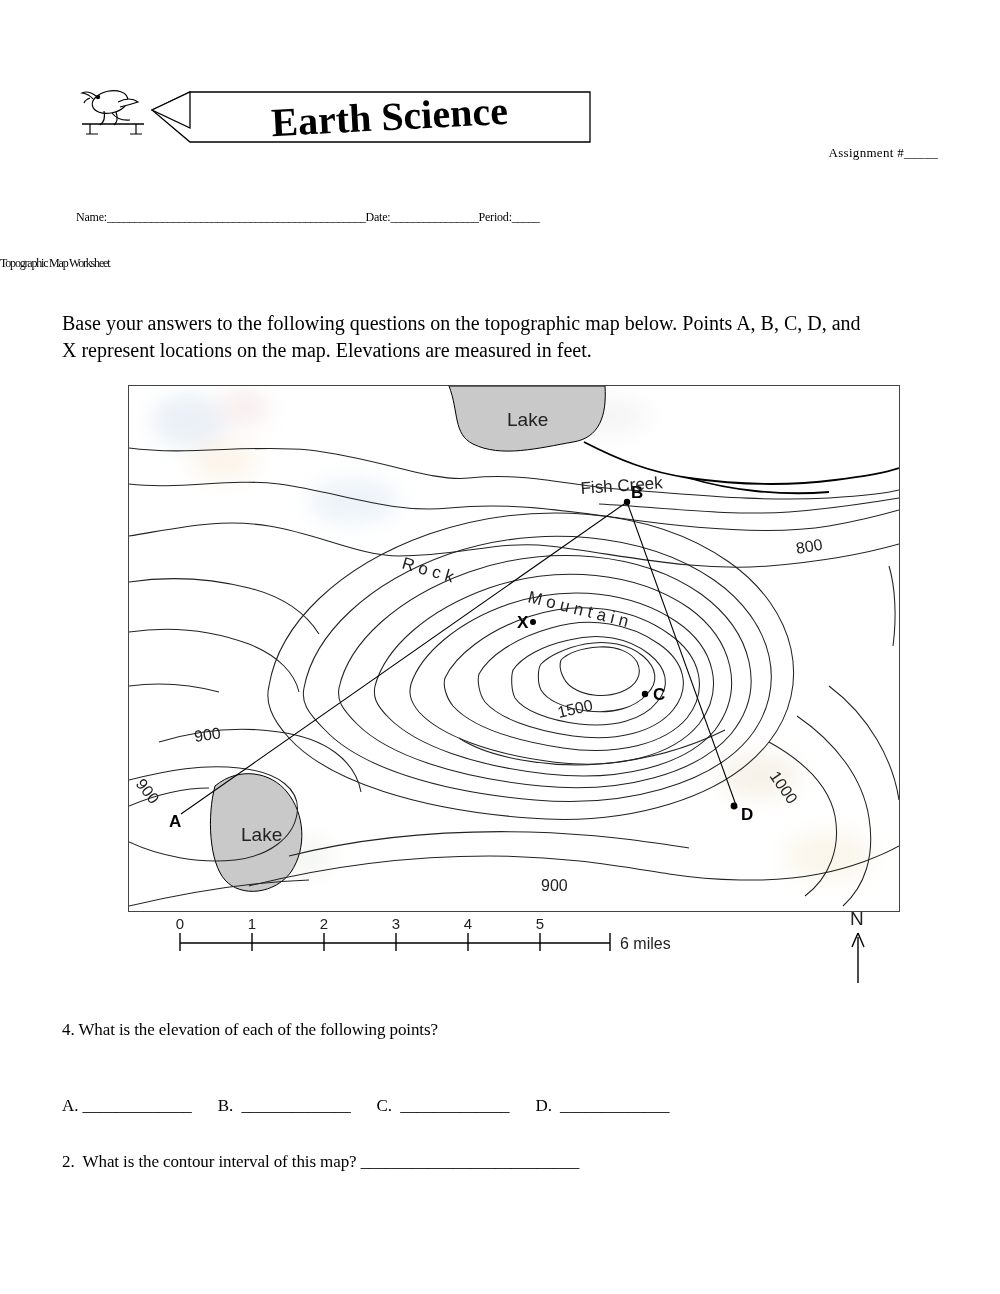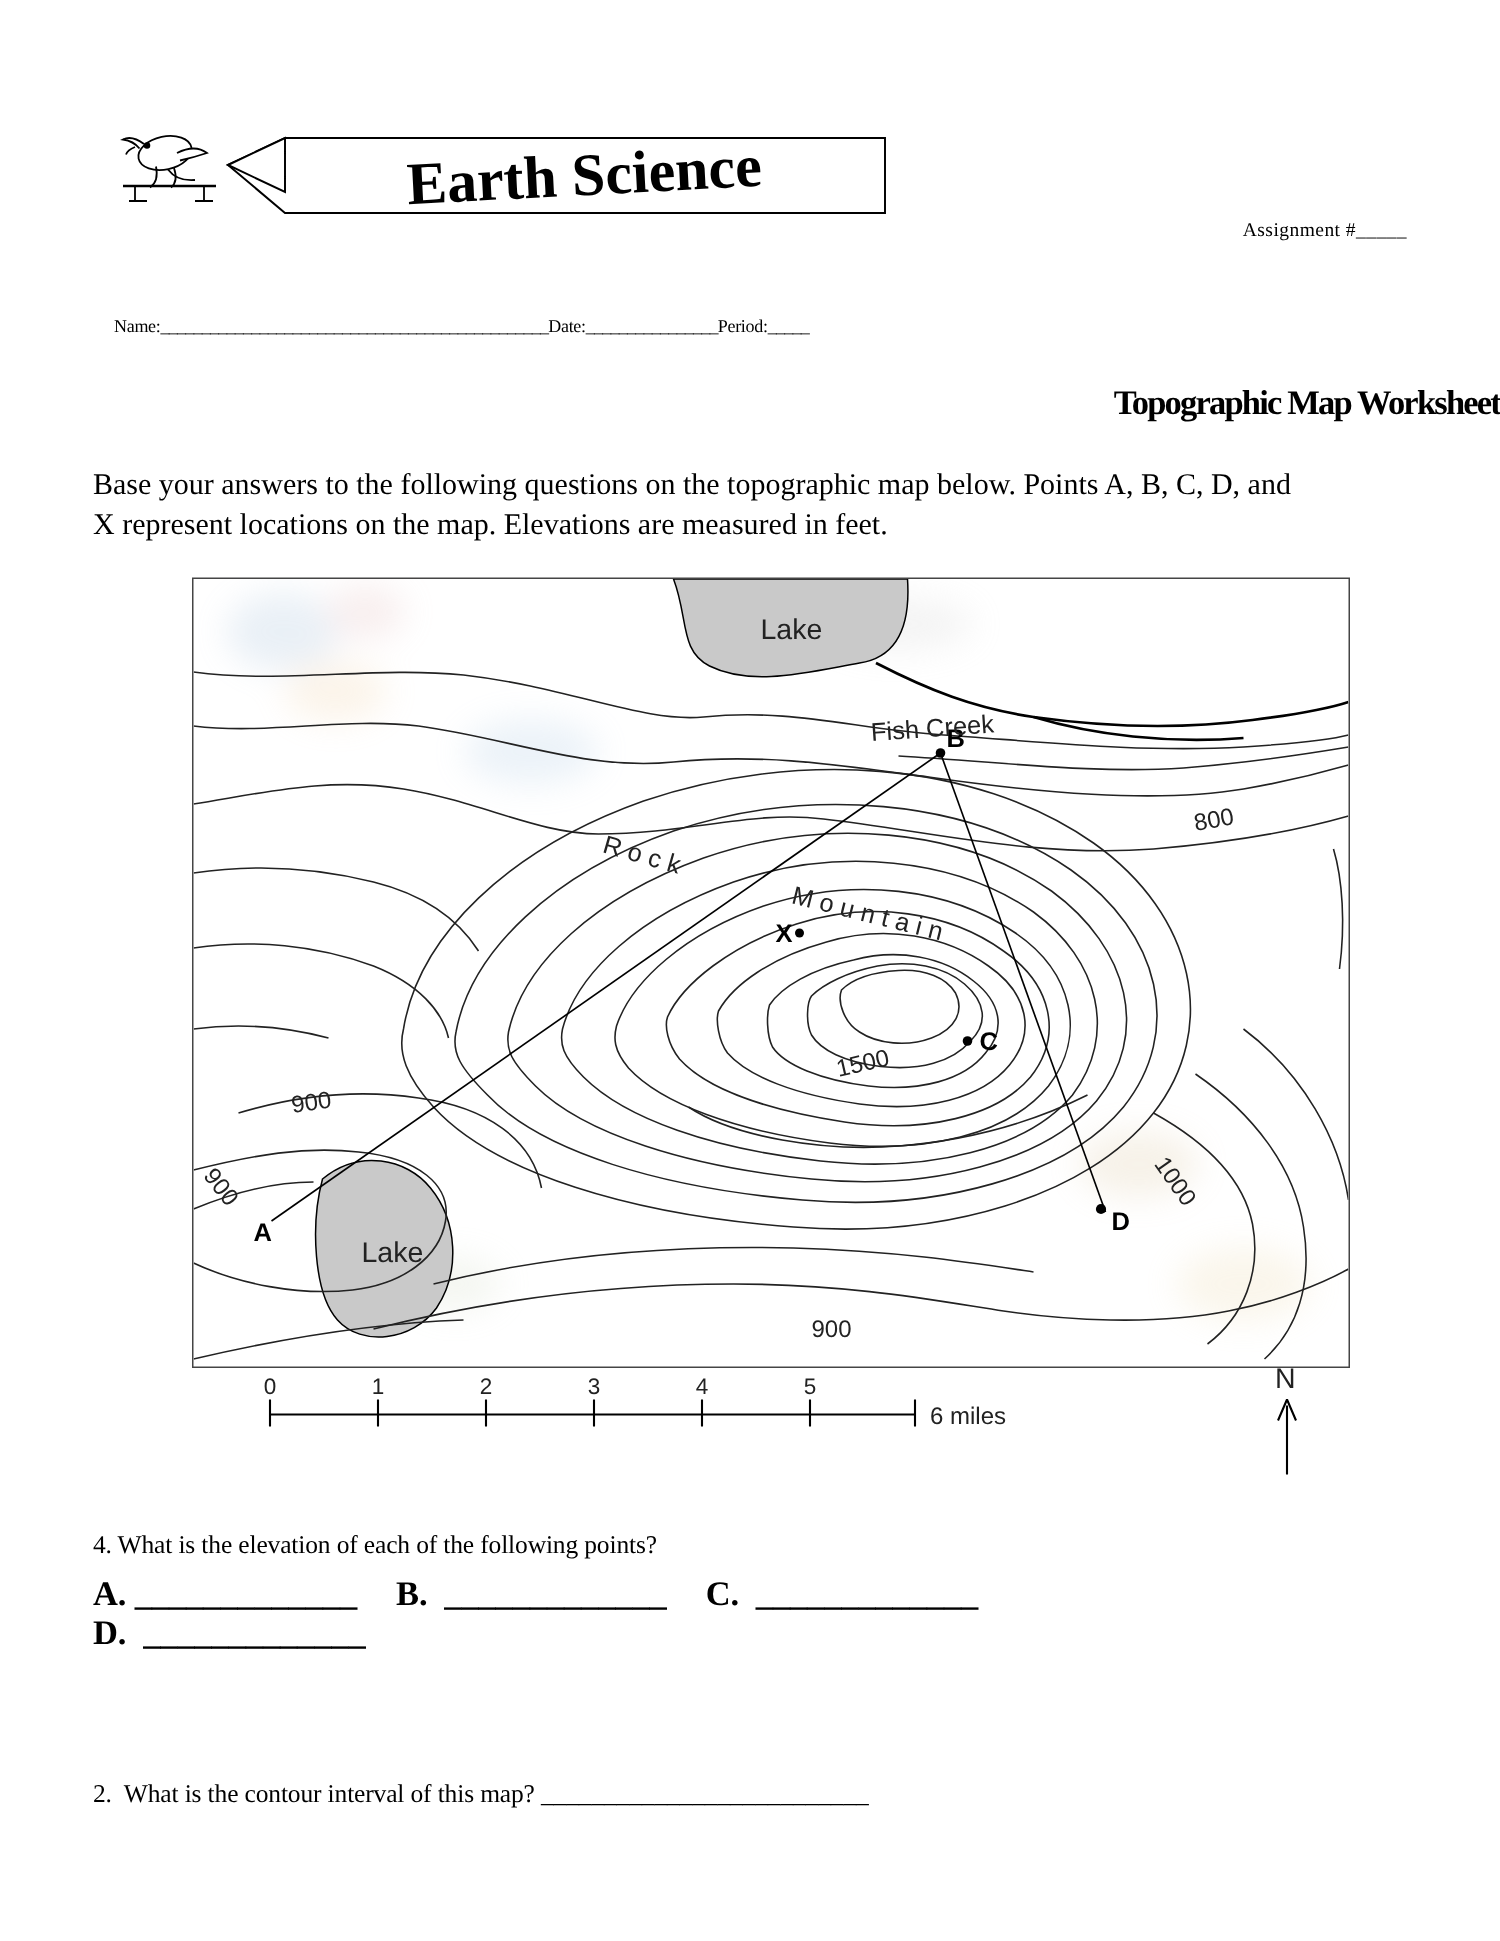--- a/index.html
+++ b/index.html
@@ -43,23 +43,23 @@
     white-space: nowrap;
     letter-spacing: -0.2px;
   }
   #id-line span { white-space: pre; }
 
   #worksheet-title {
     position: absolute;
     top: 256px;
     left: 0;
     width: 100%;
-    text-align: right;
-    font-size: 23px;
-    font-weight: bold;
+    text-align: left;
+    font-size: 12px;
+    font-weight: normal;
     letter-spacing: -1.2px;
     font-family: "Liberation Serif", serif;
   }
 
   #instructions {
     position: absolute;
     left: 62px;
     top: 310px;
     width: 810px;
     font-size: 20px;
@@ -98,32 +98,31 @@
   .question {
     position: absolute;
     left: 62px;
     font-size: 17px;
     letter-spacing: -0.1px;
   }
   #q1 { top: 1020px; }
   #q1-answers {
     position: absolute;
     left: 62px;
-    top: 1050px;
-    font-size: 23px;
+    top: 1096px;
+    font-size: 17px;
     width: 820px;
     letter-spacing: -0.1px;
-    font-weight: bold;
   }
   #q1-answers .ans {
     display: inline-block;
     margin-right: 26px;
     white-space: pre;
   }
-  #q2 { top: 1186px; white-space: pre; }
+  #q2 { top: 1152px; white-space: pre; }
 
   .blank { letter-spacing: -0.5px; }
 </style>
 </head>
 <body>
 
 <div id="header-banner">
   <svg id="banner-svg" width="560" height="80" viewBox="0 0 560 80" xmlns="http://www.w3.org/2000/svg">
 
     <g stroke="#000" fill="none" stroke-width="1.2">

